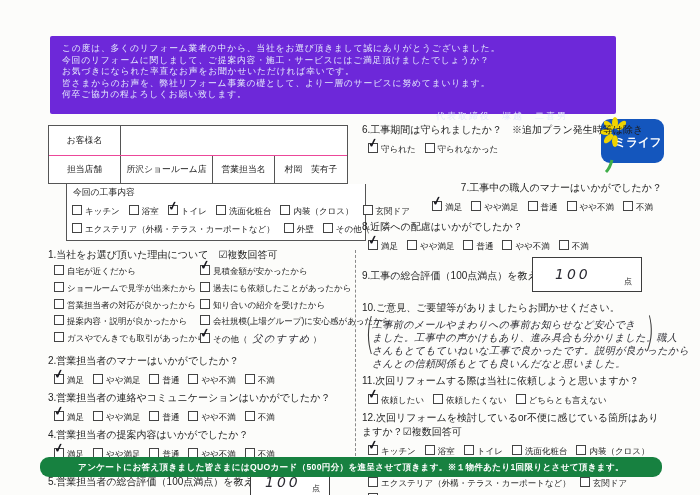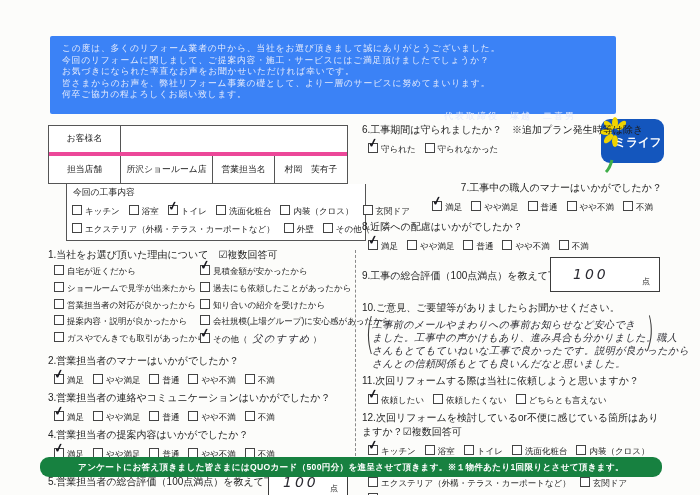--- a/index.html
+++ b/index.html
@@ -6,37 +6,37 @@
   body{
     width:700px;height:495px;position:relative;overflow:hidden;
     background:#fcfcfa;
     font-family:"Liberation Sans",sans-serif;
     color:#222;
   }
   .page{position:absolute;inset:0;}
   
   .intro{
     position:absolute;left:50px;top:36px;width:566px;height:78px;
-    background:#3b82f6;border-radius:2px;box-sizing:border-box;
-    padding:7px 10px 5px 12px;color:#e4eafc;
+    background:#6d28d9;border-radius:2px;box-sizing:border-box;
+    padding:7px 18px 5px 12px;color:#e4eafc;
   }
   .intro-lines div{
     font-size:8.8px;line-height:11.6px;letter-spacing:0.8px;white-space:nowrap;
   }
   .intro-sign{font-size:9px;text-align:right;margin-top:9px;letter-spacing:2px;padding-right:30px;}
   
   .logo{position:absolute;left:598px;top:116px;width:68px;height:58px;}
   
   .col-left{position:absolute;left:48px;top:125px;width:302px;}
   .col-right{position:absolute;left:362px;top:123px;width:300px;}
   .divider{position:absolute;left:355px;top:250px;height:206px;width:0;border-left:1px dashed #8a8a8a;}
   
   .info-table{width:300px;border:1px solid #555;box-sizing:border-box;background:#fff;}
   .itrow{display:grid;box-sizing:border-box;}
-  .itrow.r1{grid-template-columns:72px 1fr;height:30px;border-bottom:4px solid #ec4899;}
+  .itrow.r1{grid-template-columns:72px 1fr;height:30px;border-bottom:1px solid #ec4899;}
   .itrow.r2{grid-template-columns:72px 92px 62px 1fr;height:27px;}
   .cell{font-size:8.8px;display:flex;align-items:center;justify-content:center;border-right:1px solid #555;box-sizing:border-box;}
   .cell:last-child{border-right:none;}
   .work-box{width:300px;border:1px solid #555;border-top:none;box-sizing:border-box;background:#fff;padding:2px 5px 3px 5px;margin-left:18px;}
   .work-title{font-size:8.8px;margin:1px 0 2px 1px;}
   .opt-row{white-space:nowrap;line-height:16px;}
   
   .opt{margin-right:9px;font-size:8.5px;white-space:nowrap;}
   .cb{display:inline-block;width:8px;height:8px;border:1px solid #444;margin-right:3px;position:relative;vertical-align:-1px;background:#fff;}
   .mark{position:absolute;left:-1px;top:-8px;font-size:12px;font-weight:bold;color:#15151c;transform:rotate(-12deg);font-style:normal;}
@@ -48,21 +48,21 @@
   .q-title{font-size:10px;margin:0 0 3px 0;color:#1d1d1d;}
   .q{margin-bottom:4px;}
   .q .opts{margin-left:6px;line-height:14px;}
   .q1-grid{display:grid;grid-template-columns:146px 1fr;margin-left:6px;margin-top:2px;}
   .q5,.q9{position:relative;}
   .q5{height:36px;margin-top:6px;}
   .q5 .q-title{position:absolute;left:0;top:8px;}
   .q9{height:42px;margin-bottom:2px;}
   .q9 .q-title{position:absolute;left:0;top:12px;}
   .score-box{
-    position:absolute;right:2px;top:0;width:78px;height:30px;border:1px solid #3c3c3c;background:#fff;
+    position:absolute;right:20px;top:0;width:78px;height:30px;border:1px solid #3c3c3c;background:#fff;
   }
   .score-box.large{width:108px;height:33px;}
   .score-val{
     position:absolute;left:14px;top:6px;font-size:14px;font-style:italic;letter-spacing:3px;
     color:#2b2b33;font-family:"DejaVu Sans",sans-serif;
   }
   .score-box.large .score-val{top:8px;left:22px;}
   .score-unit{position:absolute;right:9px;bottom:4px;font-size:8px;}
   
   .comment-wrap{position:relative;margin:2px 2px 3px 10px;width:282px;}

